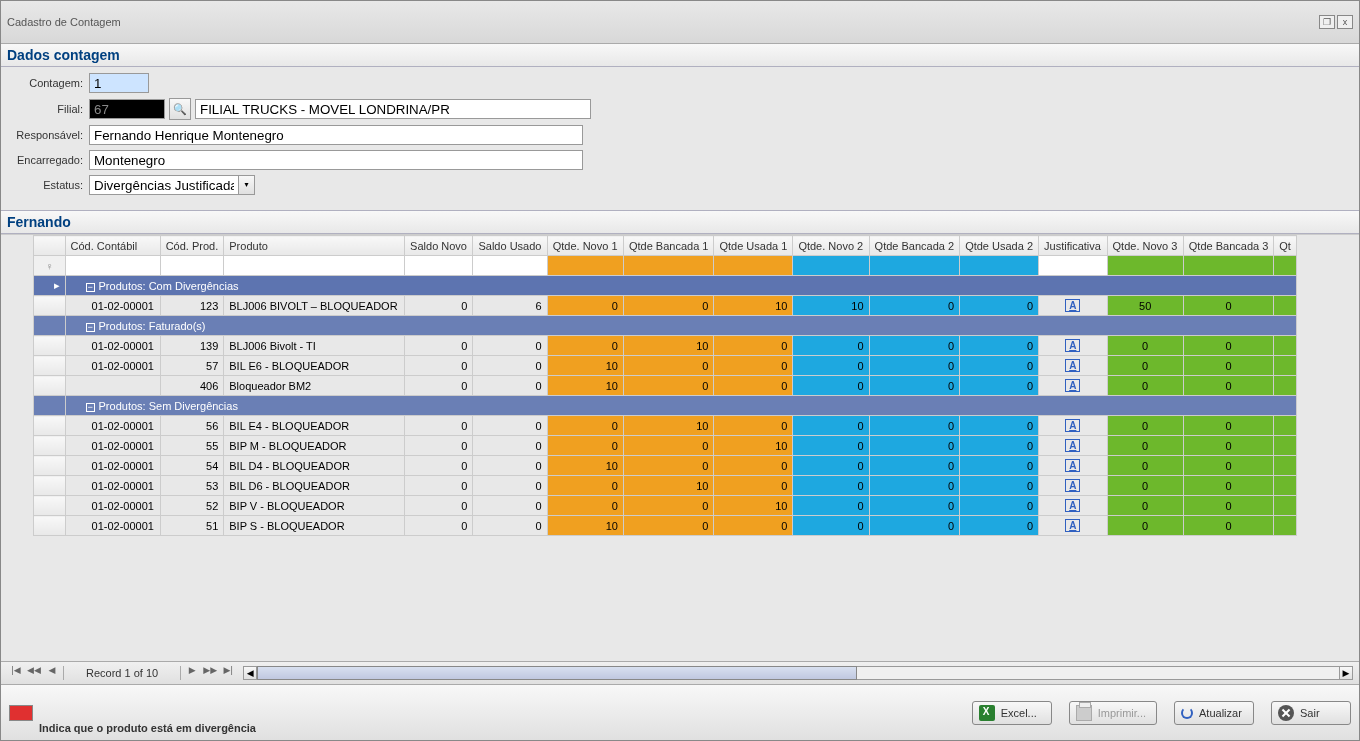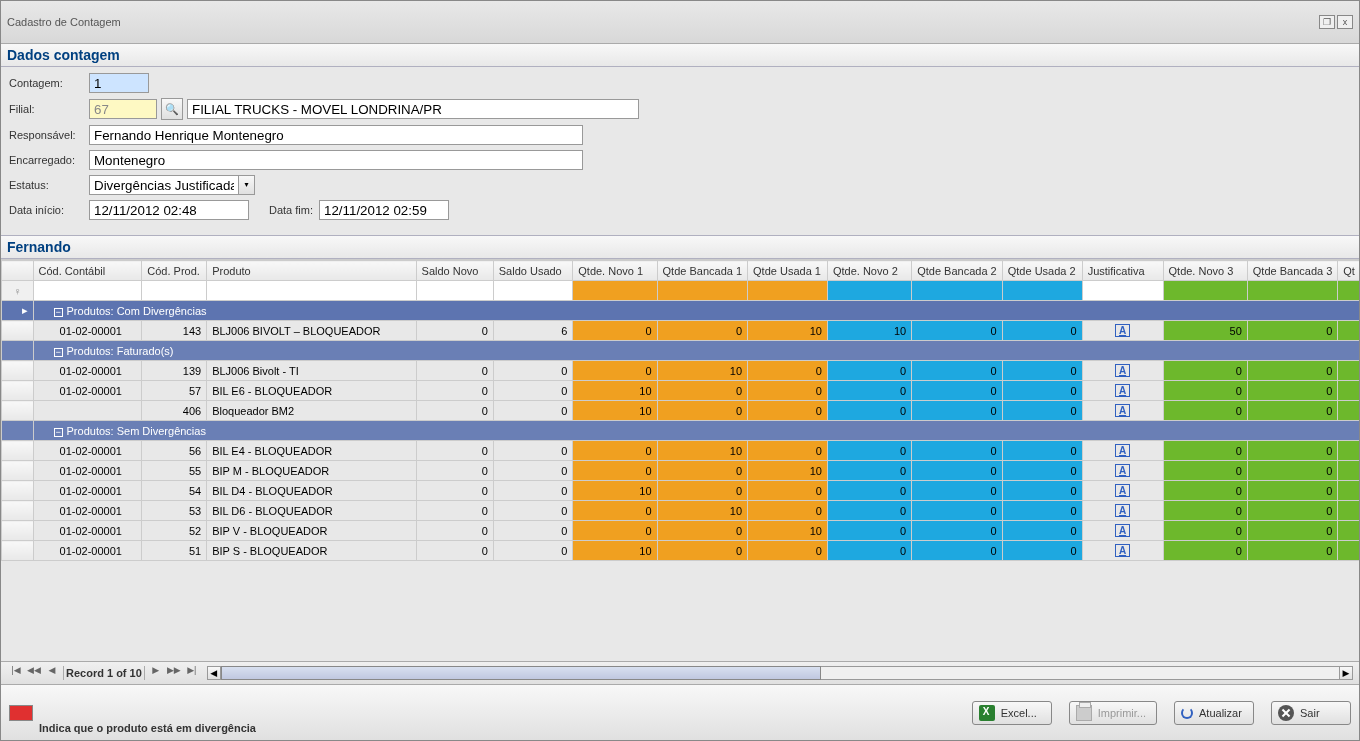--- a/index.html
+++ b/index.html
@@ -5,49 +5,49 @@
 * { box-sizing: border-box; margin: 0; padding: 0; }
 body { font-family: Tahoma, Arial, sans-serif; font-size: 11px; background: #d0d0d0; overflow: hidden; }
 .window { background: #e8e8e8; border: 1px solid #888; width: 1360px; height: 741px; display: flex; flex-direction: column; }
 .titlebar { background: linear-gradient(#e8e8e8,#d8d8d8); padding: 14px 6px; border-bottom: 1px solid #aaa; display: flex; align-items: center; color: #555; }
 .titlebar .title { flex: 1; }
 .win-btn { width: 16px; height: 14px; border: 1px solid #888; margin-left: 2px; background: #f0f0f0; font-size: 9px; text-align: center; line-height: 12px; cursor: pointer; }
 
 .section-header { background: linear-gradient(#f8f8f8,#e8e8e8); color: #004080; font-weight: bold; padding: 3px 6px; border-bottom: 1px solid #b0b0c0; font-size: 14px; }
 .form-area { padding: 6px 8px 10px 8px; border-bottom: 1px solid #b0b0c0; }
 .form-row { display: flex; align-items: center; margin-bottom: 5px; }
-.form-label { width: 80px; padding-right: 6px; color: #333; }
+.form-label { width: 80px; text-align: right; padding-right: 6px; color: #333; }
 .form-input { border: 1px solid #999; background: #fff; padding: 2px 4px; height: 20px; }
 .form-input.sel { background: #cde4ff; }
 .magnify { width: 22px; height: 22px; border: 1px solid #999; background: linear-gradient(#f8f8f8,#e0e0e0); margin: 0 4px; text-align:center; line-height:20px; cursor:pointer; }
 .combo { display: inline-flex; align-items: center; }
 .combo-arrow { width: 16px; height: 20px; border: 1px solid #999; border-left: none; background: linear-gradient(#f8f8f8,#e0e0e0); text-align: center; line-height: 18px; font-size: 8px; cursor:pointer; }
 
 .grid-area { flex: 1; display: flex; flex-direction: column; overflow: hidden; }
 .grid-scroll { flex: 1; overflow: auto; border-top: 1px solid #ccc; }
-table { border-collapse: collapse; width: 1360px; }
+table { border-collapse: collapse; width: 1264px; margin-left: 32px; }
 th, td { border: 1px solid #ccc; padding: 3px 5px; white-space: nowrap; overflow: hidden; height: 20px; }
 th { background: linear-gradient(#f8f8f8,#e8e8e8); font-weight: normal; text-align: left; color: #333; position: relative; }
 .filter-row td { background: #fff; }
 .filter-row td:first-child { background: #f0f0f0; text-align: center; color: #888; }
 .num { text-align: right; }
 .group-row td { background: #6a7fb5; color: #fff; font-size: 11px; padding-left: 20px; }
 .group-row.sel td { background: #5d74b0; }
 .expand { display: inline-block; width: 9px; height: 9px; border: 1px solid #fff; text-align: center; line-height: 7px; font-size: 9px; margin-right: 4px; cursor:pointer; }
 .row-ind { width: 14px; background: linear-gradient(#f8f8f8,#e8e8e8); text-align: center; }
 .c-orange { background: #f0a020 !important; color: #000; }
 .c-blue { background: #1ea8e0 !important; color: #000; }
-.c-green { background: #6db82c !important; color: #000; }
+.c-green { background: #6db82c !important; color: #000; text-align: center; }
 .justif-cell { text-align: center; }
 .justif-box { display: inline-block; border: 1px solid #3060c0; color: #3060c0; font-weight: bold; padding: 0 3px; font-size: 10px; cursor:pointer; text-decoration: underline; }
 
 .nav-bar { background: linear-gradient(#f0f0f0,#e0e0e0); border-top: 1px solid #aaa; padding: 3px 6px; display: flex; align-items: center; }
 .nav-btn { width: 18px; height: 16px; font-size: 9px; color: #666; text-align: center; cursor: pointer; }
 .nav-sep { width: 1px; height: 14px; background: #aaa; margin: 0 2px; }
-.nav-text { margin: 0 0; color: #333; font-weight: bold; }
+.nav-text { margin: 0 20px; color: #333; }
 .h-scroll { flex: 1; display:flex; align-items:center; margin-left:6px;}
 .h-scroll .arrow { width:14px;height:14px;border:1px solid #999;background:linear-gradient(#f8f8f8,#e0e0e0);font-size:9px;text-align:center;line-height:12px;cursor:pointer;}
 .h-scroll .track { flex:1;height:14px;border:1px solid #999;border-left:none;border-right:none;background:#f0f0f0;position:relative;}
 .h-scroll .thumb { position:absolute;left:0;top:-1px;height:14px;width:600px;background:linear-gradient(#d8e0f0,#c0c8e0);border:1px solid #888;}
 
 .footer { background: linear-gradient(#f8f8f8,#e0e0e0); border-top: 1px solid #aaa; padding: 6px 8px; display: flex; align-items: center; }
 .legend-box { width: 24px; height: 16px; background: #e03030; border: 1px solid #888; margin-right: 6px; }
 .legend-text { font-weight: bold; color: #333; margin-top: 31px; }
 .footer-btns { margin-left: auto; display: flex; gap: 17px; }
 .btn { background: linear-gradient(#f8f8f8,#e0e0e0); border: 1px solid #888; border-radius: 3px; padding: 3px 10px 3px 6px; display: inline-flex; align-items: center; gap: 6px; cursor: pointer; color: #333; min-width: 80px; }
@@ -76,44 +76,38 @@
 
   <div class="section-header">Dados contagem</div>
 
   <div class="form-area">
     <div class="form-row">
       <span class="form-label">Contagem:</span>
       <input class="form-input sel" style="width: 60px;" value="1">
     </div>
     <div class="form-row">
       <span class="form-label">Filial:</span>
-      <input class="form-input" style="width: 68px; background: #fef9c3; color: rgb(136, 136, 136);" readonly="" value="67">
+      <input class="form-input" style="width: 76px; background: #000000; color: rgb(136, 136, 136);" readonly="" value="67">
       <span class="magnify">🔍</span>
-      <input class="form-input" style="width: 452px;" value="FILIAL TRUCKS - MOVEL LONDRINA/PR">
+      <input class="form-input" style="width: 396px;" value="FILIAL TRUCKS - MOVEL LONDRINA/PR">
     </div>
     <div class="form-row">
       <span class="form-label">Responsável:</span>
       <input class="form-input" style="width: 494px;" value="Fernando Henrique Montenegro">
     </div>
     <div class="form-row">
       <span class="form-label">Encarregado:</span>
       <input class="form-input" style="width: 494px;" value="Montenegro">
     </div>
     <div class="form-row">
       <span class="form-label">Estatus:</span>
       <span class="combo">
         <input class="form-input" style="width: 150px;" value="Divergências Justificadas">
         <span class="combo-arrow">▾</span>
       </span>
-    </div>
-    <div class="form-row">
-      <span class="form-label">Data início:</span>
-      <input class="form-input" style="width: 160px;" value="12/11/2012 02:48">
-      <span class="form-label" style="width:auto;margin-left:20px">Data fim:</span>
-      <input class="form-input" style="width: 130px;" value="12/11/2012 02:59">
     </div>
   </div>
 
   <div class="section-header">Fernando</div>
 
   <div class="grid-area">
     <div class="grid-scroll">
       <table>
         <colgroup>
           <col style="width:16px">
@@ -174,21 +168,21 @@
           </tr>
         </tbody>
         <tbody id="grid-body">
             <tr class="group-row sel">
               <td class="row-ind">▸</td>
               <td colspan="15"><span class="expand">−</span>Produtos: Com Divergências</td>
             </tr>
             <tr>
               <td class="row-ind"></td>
               <td style="padding-left: 26px;">01-02-00001</td>
-              <td class="num">143</td>
+              <td class="num">123</td>
               <td>BLJ006 BIVOLT – BLOQUEADOR</td>
               <td class="num">0</td>
               <td class="num">6</td>
               <td class="num c-orange">0</td>
               <td class="num c-orange">0</td>
               <td class="num c-orange">10</td>
               <td class="num c-blue">10</td>
               <td class="num c-blue">0</td>
               <td class="num c-blue">0</td>
               <td class="justif-cell"><span class="justif-box">A</span></td>

